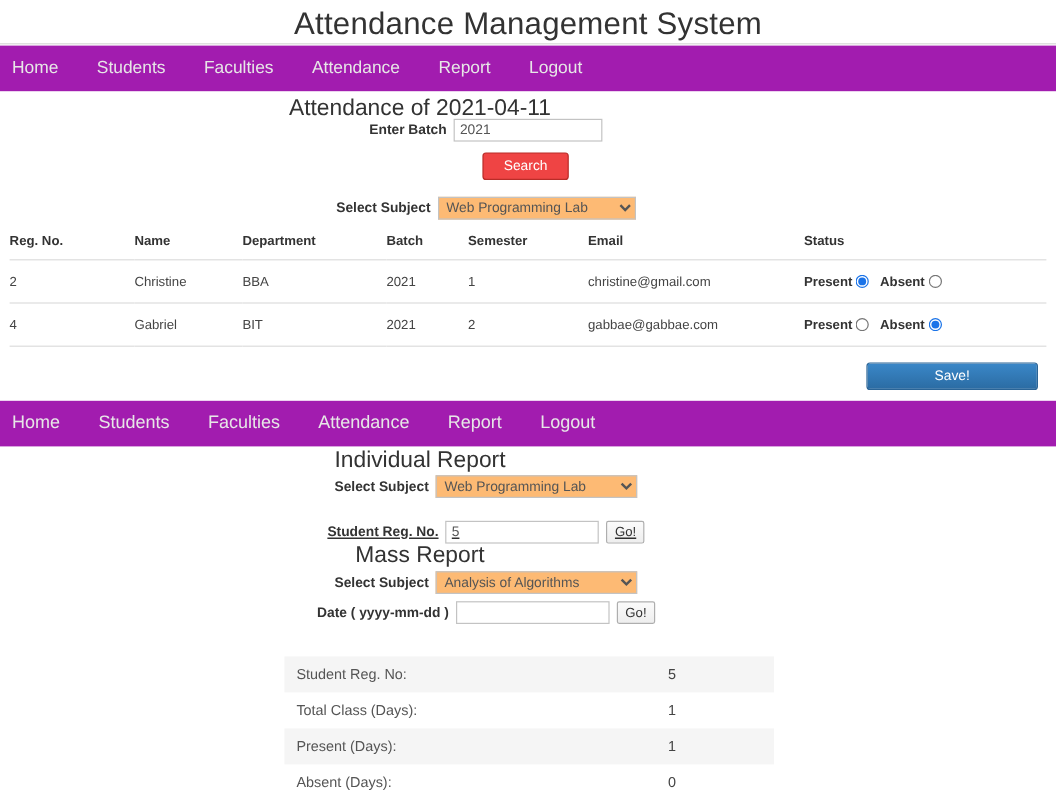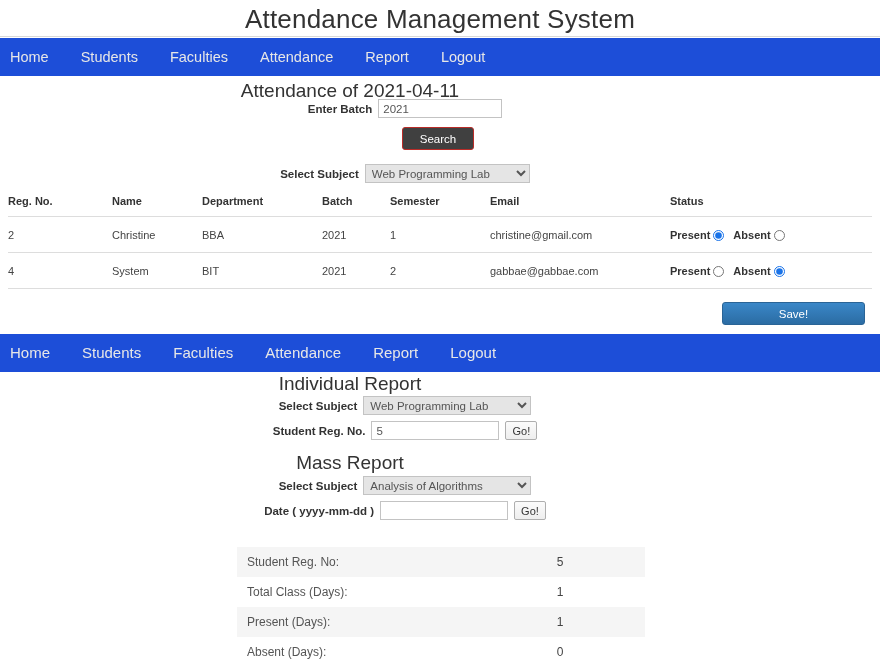--- a/index.html
+++ b/index.html
@@ -17,21 +17,21 @@
     position: absolute; top: 2px; left: 0; width: 880px;
     text-align: center;
     font-size: 26px; font-weight: 400; color: #333;
     line-height: 34px;
     letter-spacing: .2px;
   }
 
   
   .navbar {
     position: absolute; left: 0; width: 880px;
-    background: #1d4ed8;
+    background: #a21caf;
     display: flex; align-items: center;
   }
   .navbar.primary { top: 38px; height: 38px; }
   .navbar.secondary { top: 334px; height: 38px; }
   .nav-item {
     color: #e7e7e7;
     text-decoration: none;
     padding: 0 16px;
     line-height: 38px;
     white-space: nowrap;
@@ -65,41 +65,41 @@
     background: #fff;
     height: 19px;
     padding: 1px 4px;
     outline: none;
   }
   .txt-input::placeholder { color: #777; }
   select.sel-input {
     font-family: "Liberation Sans", sans-serif;
     font-size: 11.5px; color: #555;
     border: 1px solid #c3c3c3;
-    background: #e5e5e5;
+    background: #fdba74;
     height: 19px;
     padding: 0 2px;
     outline: none;
   }
   .btn-go {
     font-family: "Liberation Sans", sans-serif;
     font-size: 11px; color: #333;
     background: linear-gradient(#fbfbfb, #eeeeee);
     border: 1px solid #aeaeae;
     border-radius: 2px;
     height: 19px; padding: 0 6px;
     cursor: pointer;
   }
 
   
   .btn-search {
     position: absolute;
     left: 402px; top: 127px;
     width: 72px; height: 23px;
-    background: #404040;
+    background: #ef4444;
     border: 1px solid #b92c28;
     border-radius: 3px;
     color: #fff; font-size: 11.5px;
     font-family: "Liberation Sans", sans-serif;
     cursor: pointer;
   }
 
   
   .att-table {
     position: absolute; left: 8px; top: 195px;
@@ -225,21 +225,21 @@
           <td class="col-reg">2</td>
           <td class="col-name">Christine</td>
           <td class="col-dept">BBA</td>
           <td class="col-batch">2021</td>
           <td class="col-sem">1</td>
           <td class="col-email">christine@gmail.com</td>
           <td class="col-status status-cell"><label>Present</label><input type="radio" name="status-0" checked="" style=""><label>Absent</label><input type="radio" name="status-0" style=""></td>
         </tr>
         <tr>
           <td class="col-reg">4</td>
-          <td class="col-name">System</td>
+          <td class="col-name">Gabriel</td>
           <td class="col-dept">BIT</td>
           <td class="col-batch">2021</td>
           <td class="col-sem">2</td>
           <td class="col-email">gabbae@gabbae.com</td>
           <td class="col-status status-cell"><label>Present</label><input type="radio" name="status-1" style=""><label>Absent</label><input type="radio" name="status-1" checked="" style=""></td>
         </tr>
       </tbody>
   </table>
 
   <button class="btn-save">Save!</button>
@@ -253,21 +253,21 @@
       <a class="nav-item">Logout</a>
     </div>
 
   <div class="section-heading" style="top:373px;">Individual Report</div>
 
   <div class="form-row" style="top:396px;">
     <span class="form-label">Select Subject</span>
     <select class="sel-input" style="width:168px;" id="ind-subject"><option>Web Programming Lab</option><option>Analysis of Algorithms</option></select>
   </div>
 
-  <div class="form-row" style="top:421px;">
+  <div class="form-row" style="top:434px;text-decoration:underline;">
     <span class="form-label">Student Reg. No.</span>
     <input class="txt-input" style="width: 128px;" type="text" value="5">
     <button class="btn-go">Go!</button>
   </div>
 
   <div class="section-heading" style="top:452px;">Mass Report</div>
 
   <div class="form-row" style="top:476px;">
     <span class="form-label">Select Subject</span>
     <select class="sel-input" style="width:168px;" id="mass-subject"><option>Analysis of Algorithms</option><option>Web Programming Lab</option></select>

